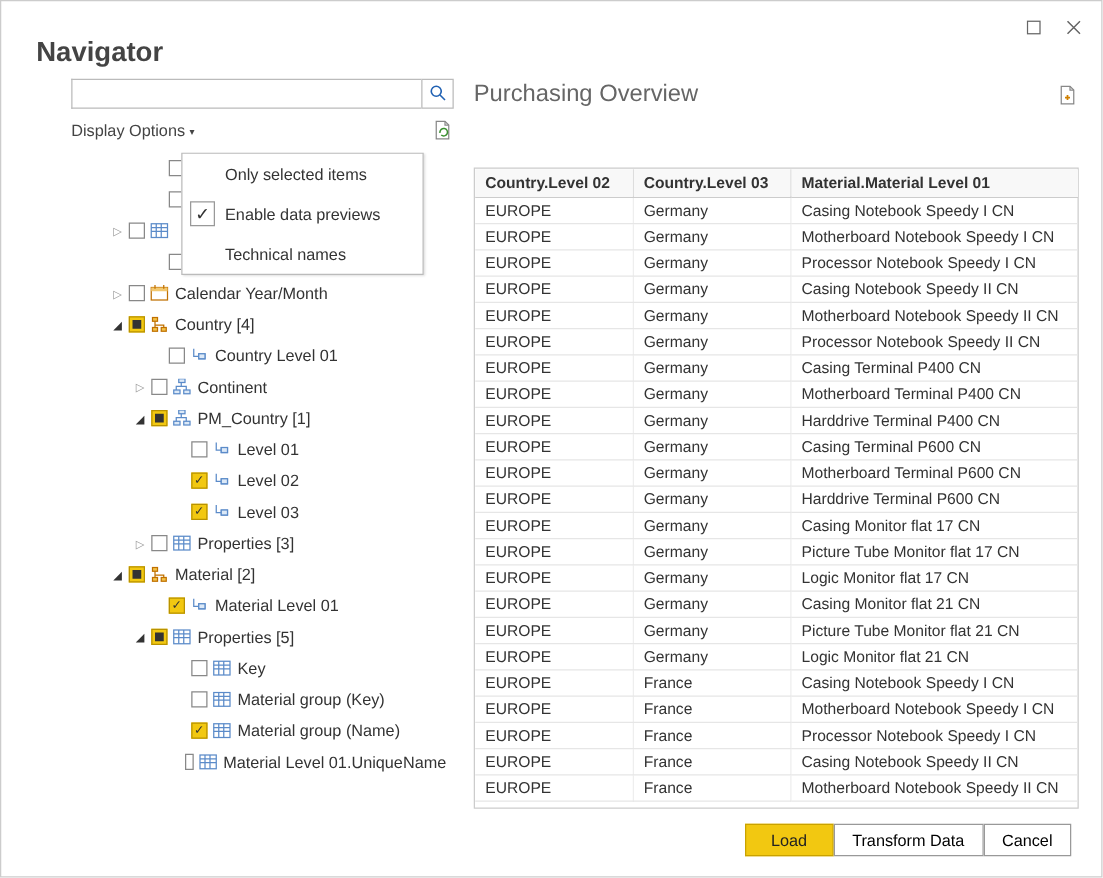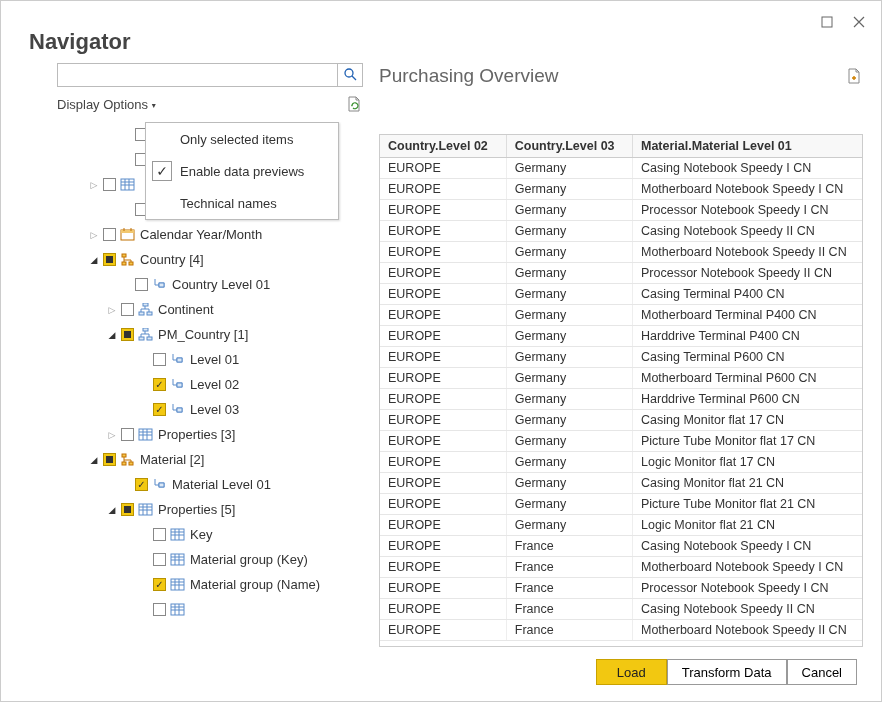--- a/index.html
+++ b/index.html
@@ -578,20 +578,21 @@
             <span class="chk "></span>
             <span class="icon">
               <svg width="16" height="14" viewBox="0 0 16 14">
                 <rect x="1" y="1" width="13" height="11" fill="none" stroke="#5b8bc9" stroke-width="1"></rect>
                 <line x1="1" y1="4" x2="14" y2="4" stroke="#5b8bc9"></line>
                 <line x1="1" y1="7" x2="14" y2="7" stroke="#5b8bc9"></line>
                 <line x1="5" y1="1" x2="5" y2="12" stroke="#5b8bc9"></line>
                 <line x1="9" y1="1" x2="9" y2="12" stroke="#5b8bc9"></line>
               </svg>
             </span>
+            <span class="label">Material Level 01.UniqueName</span>
           </div>
         </div>
     </div>
 
     <div class="right">
       <div class="preview-head">
         <h2>Purchasing Overview</h2>
         <span class="tool-icon">
             <svg width="16" height="16" viewBox="0 0 16 16">
               <path d="M3 1 h7 l3 3 v11 h-10 z" fill="none" stroke="#888"></path>

